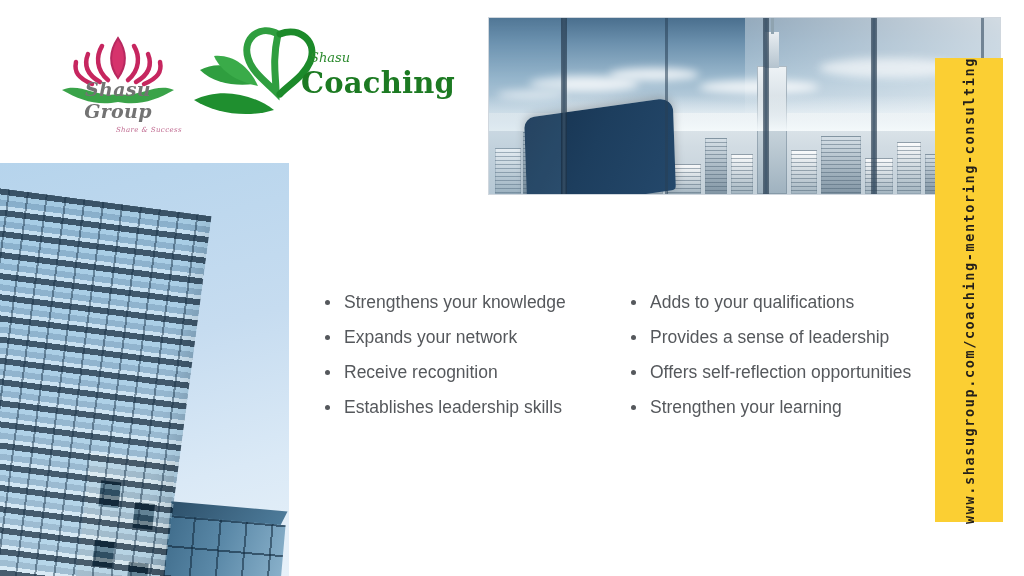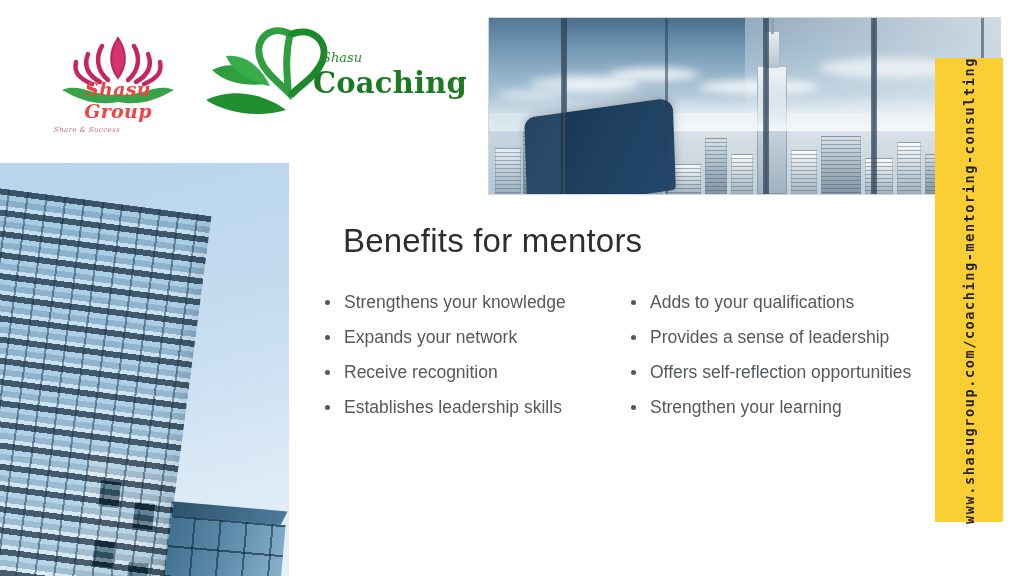--- a/index.html
+++ b/index.html
@@ -216,38 +216,38 @@
     white-space: nowrap;
   }
 
   
   .logo-row {
     position: absolute;
     left: 52px; top: 24px;
     width: 310px; height: 116px;
   }
   .logo-group { position: absolute; left: 0; top: 0; width: 132px; height: 116px; }
-  .logo-coach { position: absolute; left: 152px; top: 2px; width: 216px; height: 112px; }
+  .logo-coach { position: absolute; left: 140px; top: 2px; width: 216px; height: 112px; }
   .logo-wordmark-group {
     position: absolute;
     left: 2px; bottom: 18px;
     width: 128px;
     text-align: center;
     font-family: "DejaVu Serif", serif;
     font-style: italic;
     font-weight: 700;
     font-size: 19px;
-    color: #ef4444;
+    color: #737373;
     letter-spacing: .3px;
   }
   .logo-tagline-group {
     position: absolute;
     left: 2px; bottom: 6px;
     width: 128px;
-    text-align: left;
+    text-align: right;
     font-family: "DejaVu Serif", serif;
     font-style: italic;
     font-size: 7px;
     color: #c06a90;
     letter-spacing: .4px;
   }
   .logo-coach-sub {
     position: absolute;
     left: 118px; top: 24px;
     font-family: "DejaVu Serif", serif;
@@ -427,21 +427,20 @@
         <path d="M8 44 C26 34 50 40 62 58 C44 60 22 58 8 44 Z" fill="#2f9e3f"></path>
         <path d="M22 30 C42 28 58 42 66 60 C48 56 30 48 22 30 Z" fill="#3aab49"></path>
         <path d="M2 74 C26 62 58 66 82 84 C56 92 24 88 2 74 Z" fill="#1f8f2f"></path>
       </svg>
       <div class="logo-coach-sub">Shasu</div>
       <div class="logo-coach-main">Coaching</div>
     </div>
 
   </div>
 
-  <div class="deck-title">Benefits for mentors</div>
 
   <div class="bullets col-left">
     <ul>
       <li>Strengthens your knowledge</li>
       <li>Expands your network</li>
       <li>Receive recognition</li>
       <li>Establishes leadership skills</li>
     </ul>
   </div>
 

